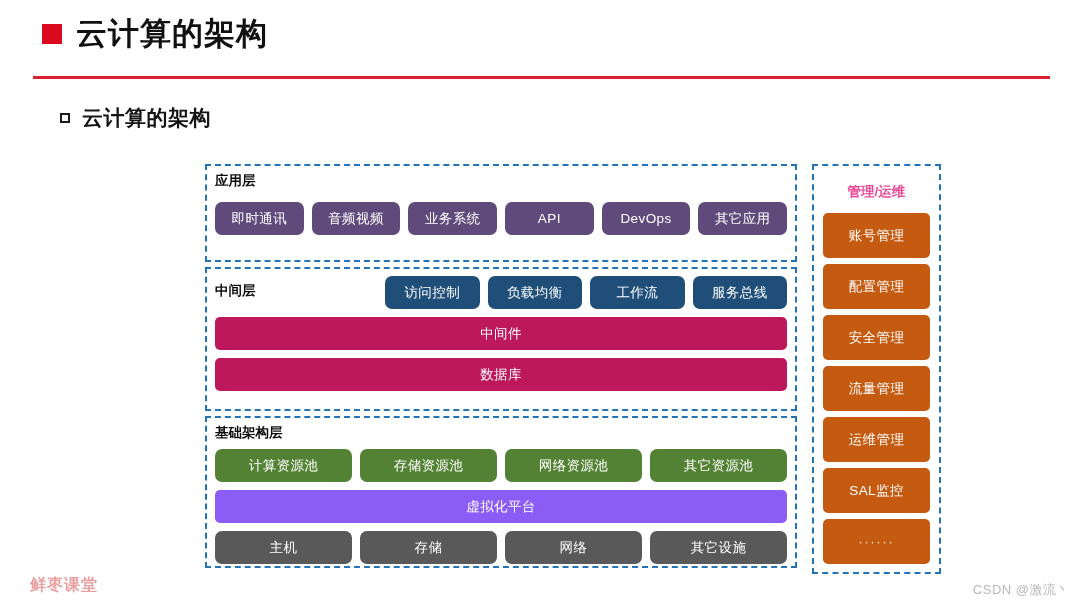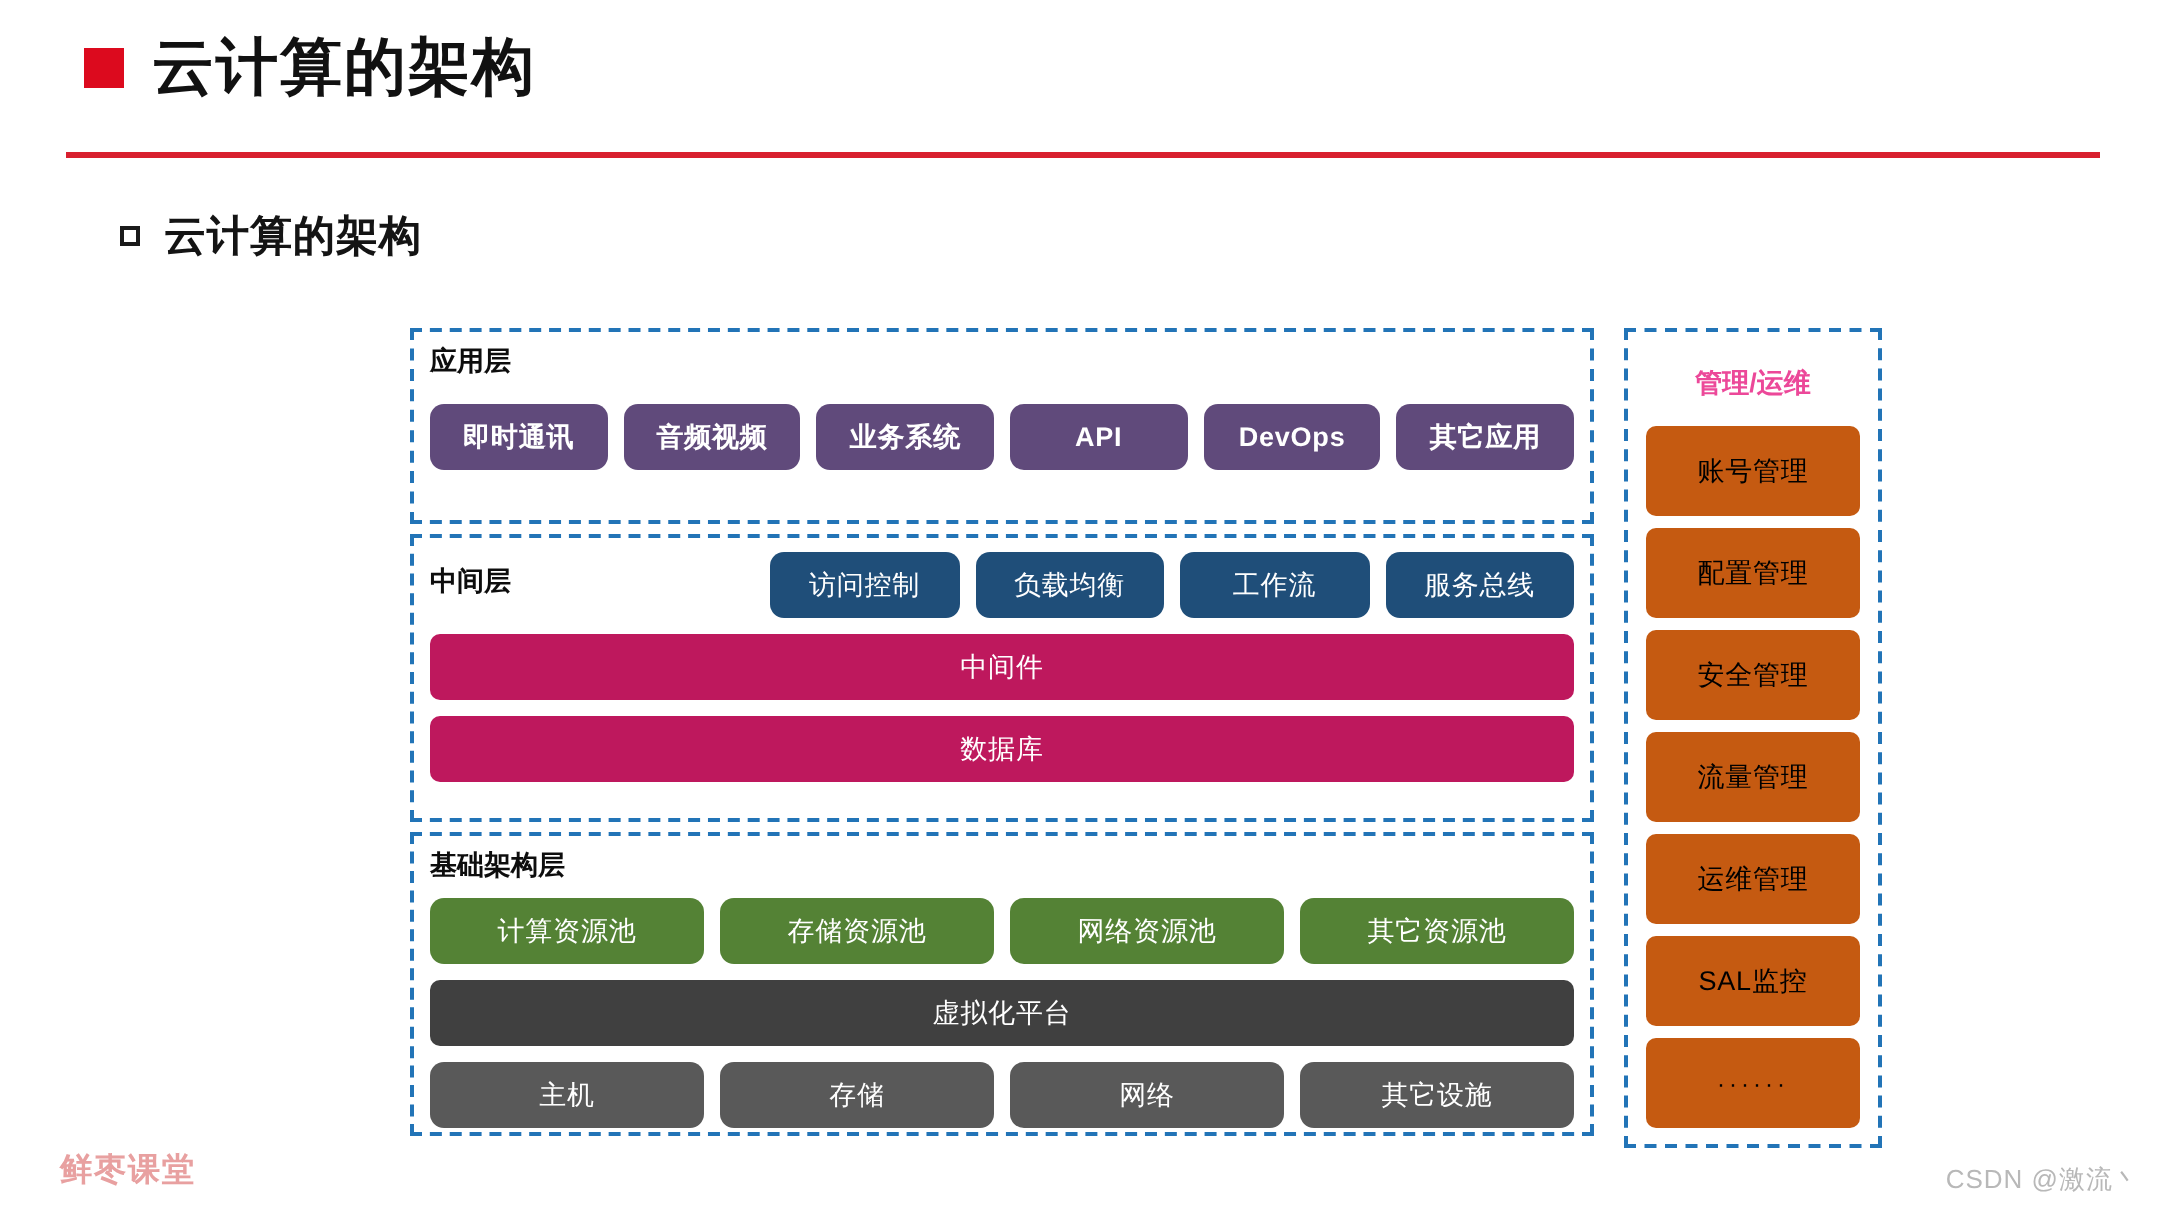--- a/index.html
+++ b/index.html
@@ -112,39 +112,39 @@
     align-items: center;
     justify-content: center;
     color: #ffffff;
     font-size: 13.5px;
     letter-spacing: 0.4px;
   }
 
   
   .layer-app { height: 98px; }
   .layer-app .chip-row { margin-top: 13px; }
-  .chip-purple { background: #604a7b; font-weight: bold; }
+  .chip-purple { background: #604a7b; }
 
   
   .layer-mid { height: 144px; position: relative; }
   .mid-head {
     display: flex;
     align-items: flex-start;
     gap: 20px;
   }
   .mid-head .layer-title { padding-top: 7px; width: 150px; }
   .mid-head .chip-row { flex: 1 1 auto; align-items: center; }
   .chip-blue { background: #1f4e79; }
   .bar-blue  { background: #be185d; margin-top: 8px; }
 
   
   .layer-infra { height: 152px; }
   .layer-infra .chip-row { margin-top: 8px; }
   .chip-green { background: #548235; }
-  .bar-red    { background: #404040; margin-top: 8px; }
+  .bar-red    { background: #8b5cf6; margin-top: 8px; }
   .chip-gray  { background: #595959; font-family: Liberation Mono, monospace; }
 
   
   .mgmt-panel {
     border: 2px dashed #2274b7;
     background: #ffffff;
     height: 410px;
     padding: 8px 9px 8px 9px;
     display: flex;
     flex-direction: column;
@@ -163,21 +163,21 @@
     flex-direction: column;
     gap: 6px;
   }
   .mgmt-chip {
     flex: 1 1 0;
     background: #c55a11;
     border-radius: 5px;
     display: flex;
     align-items: center;
     justify-content: center;
-    color: #000000;
+    color: #ffffff;
     font-size: 13.5px;
     letter-spacing: 0.4px;
     white-space: nowrap;
   }
   .mgmt-chip.ellipsis { font-size: 12px; letter-spacing: 2px; }
 
   
   .brand-mark {
     position: absolute;
     left: 30px; top: 575px;

